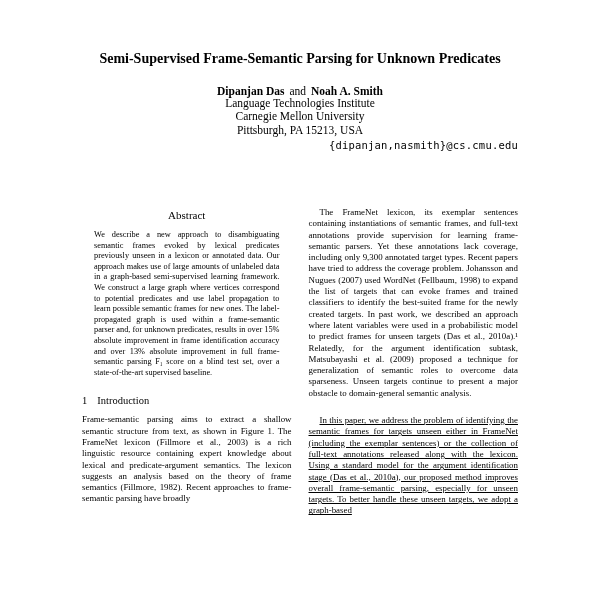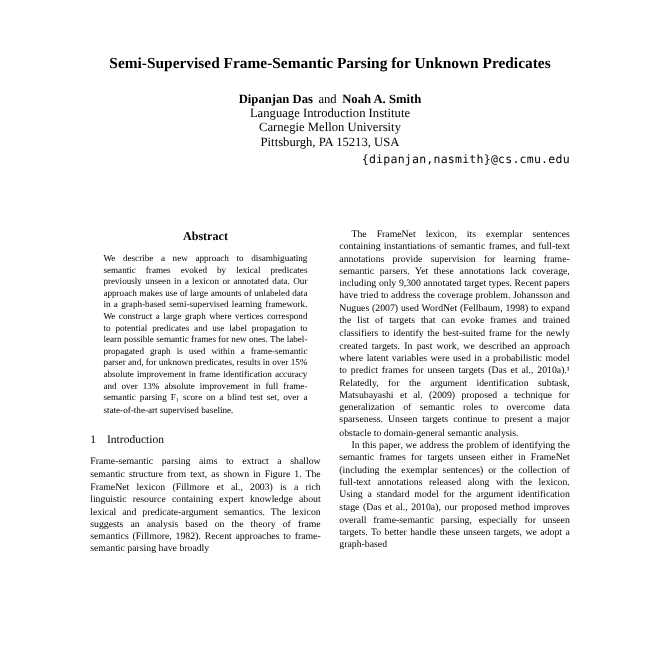--- a/index.html
+++ b/index.html
@@ -48,21 +48,21 @@
     display: flex;
     gap: 17px;
     margin-top: 56px;
   }
   .col {
     flex: 1;
     min-width: 0;
   }
   .abstract-heading {
     text-align: center;
-    font-weight: bold;
+    font-weight: normal;
     font-size: 11px;
     margin: 2px 0 9px 0;
   }
   .abstract-text {
     font-size: 8.3px;
     line-height: 10.6px;
     text-align: justify;
     padding: 0 12px 0 12px;
     hyphens: auto;
   }
@@ -76,35 +76,36 @@
     font-size: 8.9px;
     line-height: 11.3px;
     text-align: justify;
     margin: 0;
     hyphens: auto;
   }
   .body-para.indent {
     text-indent: 11px;
   }
   .body-para + .body-para {
-    margin-top: 0;
+    margin-top: 16px;
+    text-decoration: underline;
   }
 </style>
 </head>
 <body>
 
 <div class="page">
 
   <h1 class="paper-title">Semi-Supervised Frame-Semantic Parsing for Unknown Predicates</h1>
 
   <div class="authors-line">
     <span class="author-name">Dipanjan Das</span><span class="and-conj">and</span><span class="author-name">Noah A. Smith</span>
   </div>
 
-  <div class="affil-line">Language Introduction Institute</div>
+  <div class="affil-line">Language Technologies Institute</div>
   <div class="affil-line">Carnegie Mellon University</div>
   <div class="affil-line">Pittsburgh, PA 15213, USA</div>
 
   <div class="email-line">{dipanjan,nasmith}@cs.cmu.edu</div>
 
   <div class="columns">
 
     <div class="col">
       <div class="abstract-heading">Abstract</div>
       <p class="abstract-text">We describe a new approach to disambiguating semantic frames evoked by lexical predicates previously unseen in a lexicon or annotated data. Our approach makes use of large amounts of unlabeled data in a graph-based semi-supervised learning framework. We construct a large graph where vertices correspond to potential predicates and use label propagation to learn possible semantic frames for new ones. The label-propagated graph is used within a frame-semantic parser and, for unknown predicates, results in over 15% absolute improvement in frame identification accuracy and over 13% absolute improvement in full frame-semantic parsing F₁ score on a blind test set, over a state-of-the-art supervised baseline.</p>

